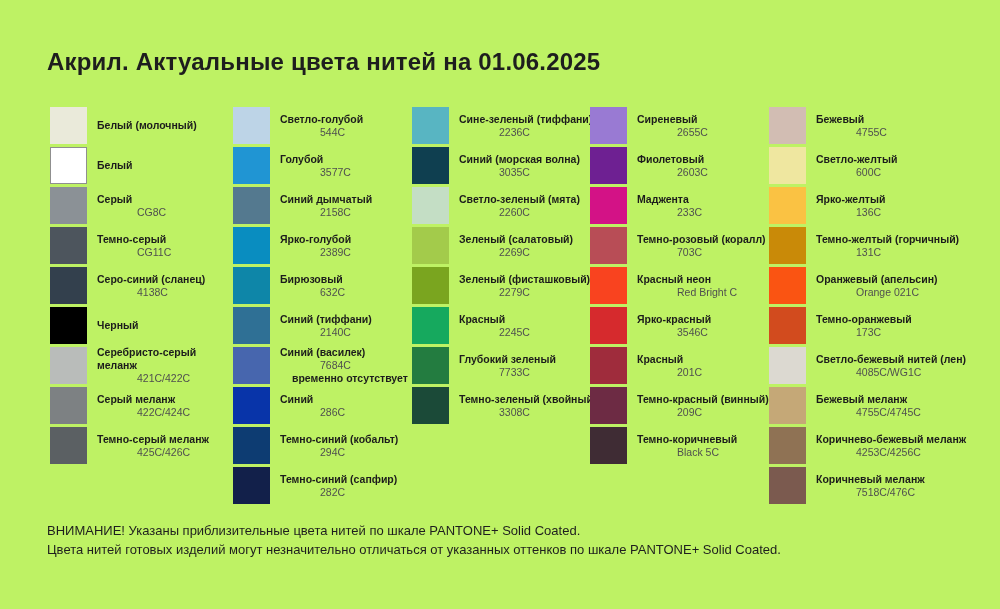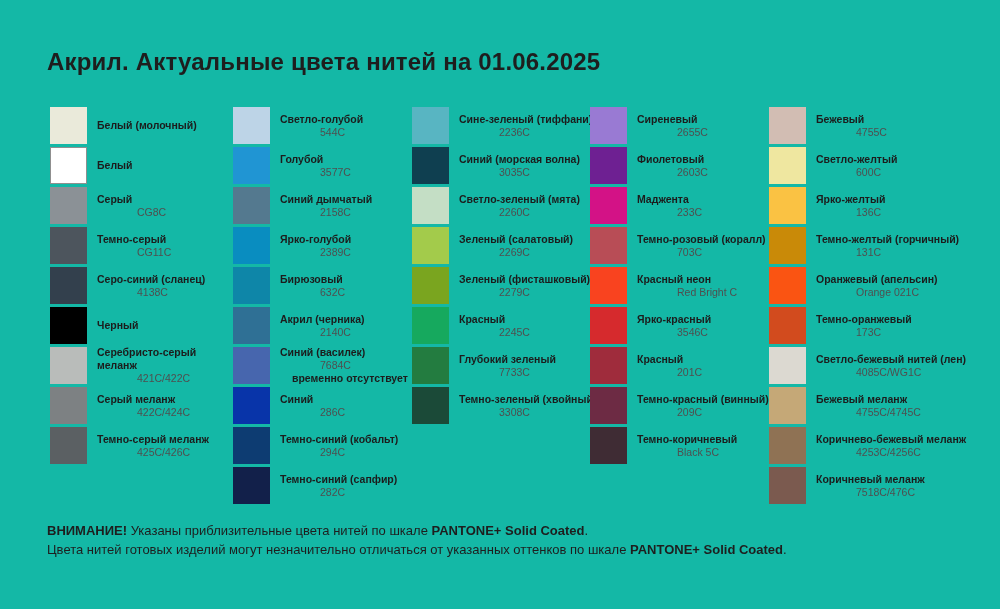--- a/index.html
+++ b/index.html
@@ -1,19 +1,19 @@
 <!DOCTYPE html>
 <html><head>
 <meta charset="utf-8">
 <style>
   html,body{margin:0;padding:0;background:#ffffff;}
   #page{
     position:relative;
     width:1000px;height:609px;
-    background:#14b8a6;
+    background:#bef264;
     font-family:"Liberation Sans", sans-serif;
     overflow:hidden;
   }
   #title{
     position:absolute;left:47px;top:48px;margin:0;
     font-size:24px;font-weight:bold;color:#1e1e1e;letter-spacing:.2px;
   }
   .column{position:absolute;top:107px;}
   .swatch-row{display:flex;align-items:center;margin-bottom:3px;height:37px;}
   .swatch{
@@ -26,21 +26,21 @@
     white-space:pre-line;
   }
   .color-code{
     font-size:10.5px;color:#4f4f4f;line-height:13px;white-space:nowrap;margin-left:40px;
   }
   .color-note{
     font-size:10.5px;font-weight:bold;color:#1c1c1c;line-height:13px;white-space:nowrap;padding-left:12px;
   }
   #footer{position:absolute;left:47px;top:523px;font-size:13px;color:#1e1e1e;}
   #footer p{margin:0 0 3px 0;line-height:16px;}
-  #footer .b{font-weight:bold;margin-top:8px;}
+  #footer .b{font-weight:normal;margin-top:8px;}
 </style>
 </head>
 <body>
 
 <div id="page">
   <h1 id="title">Акрил. Актуальные цвета нитей на 01.06.2025</h1>
   <div id="palette">
       <div class="column" style="left: 50px;">
         <div class="swatch-row">
           <div class="swatch" style="background: rgb(234, 234, 218);"></div>
@@ -136,21 +136,21 @@
         <div class="swatch-row">
           <div class="swatch" style="background: rgb(14, 134, 168);"></div>
           <div class="labels">
             <div class="color-name">Бирюзовый</div>
             <div class="color-code">632C</div>
           </div>
         </div>
         <div class="swatch-row">
           <div class="swatch" style="background: rgb(47, 112, 149);"></div>
           <div class="labels">
-            <div class="color-name">Акрил (черника)</div>
+            <div class="color-name">Синий (тиффани)</div>
             <div class="color-code">2140C</div>
           </div>
         </div>
         <div class="swatch-row">
           <div class="swatch" style="background: rgb(71, 102, 174);"></div>
           <div class="labels">
             <div class="color-name">Синий (василек)</div>
             <div class="color-code">7684C</div>
             <div class="color-note">временно отсутствует</div>
           </div>

